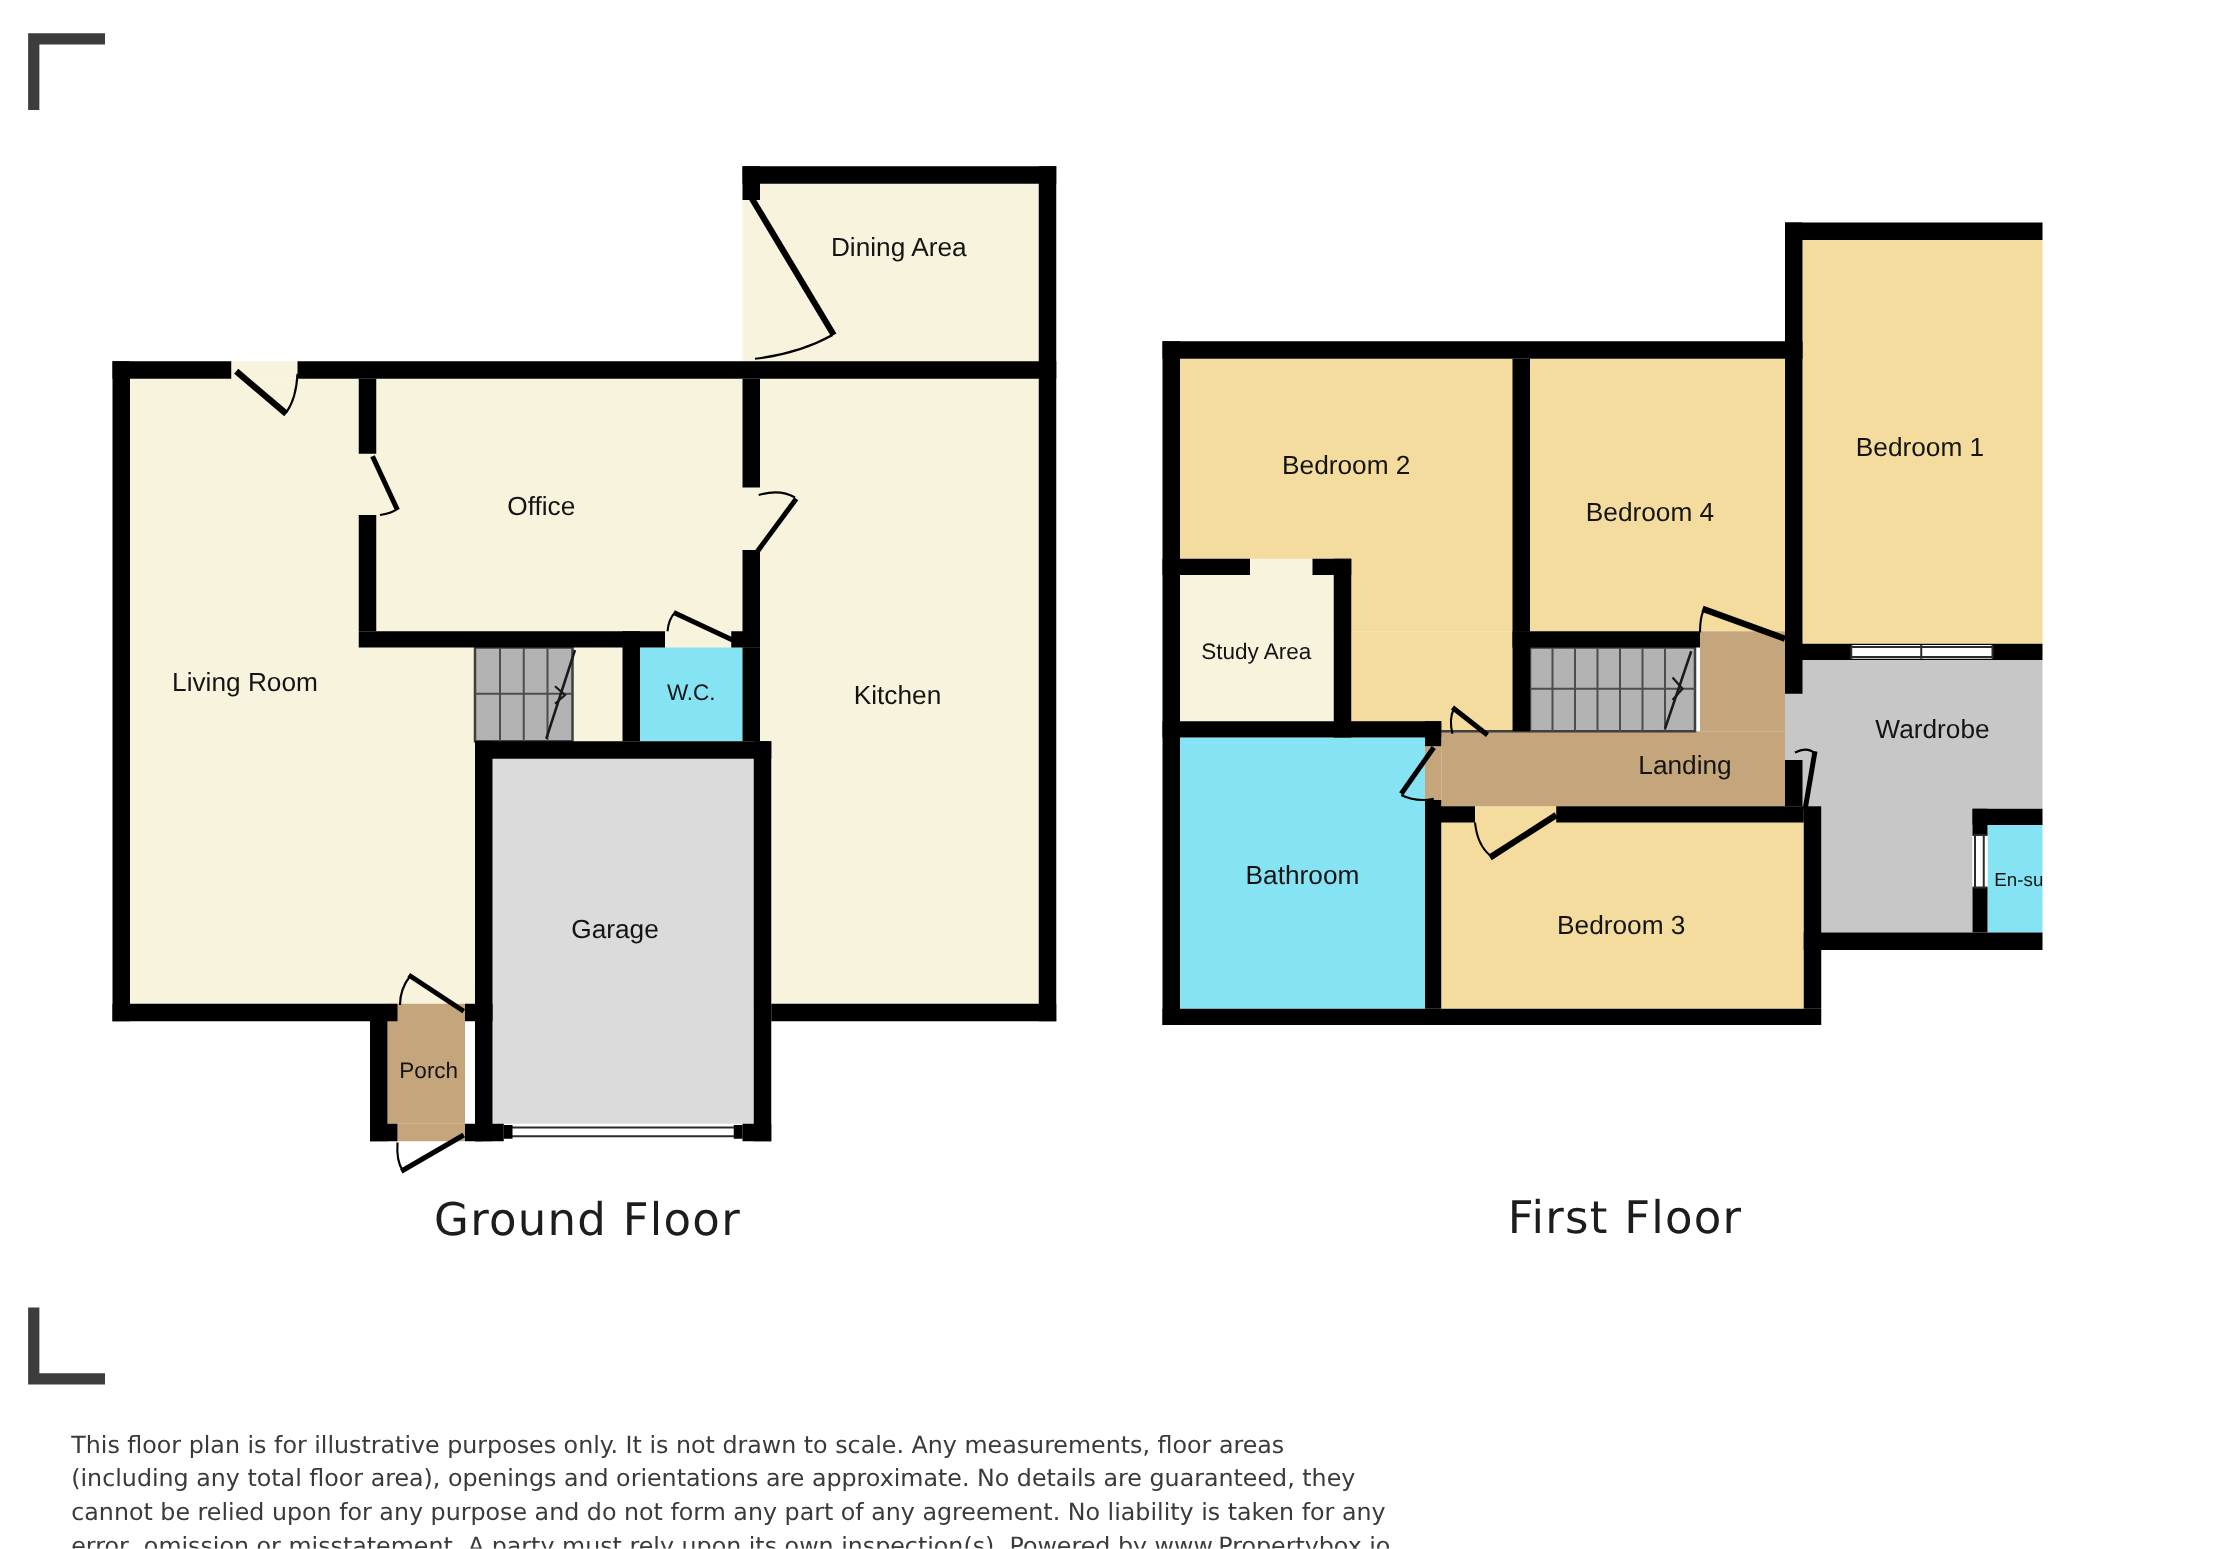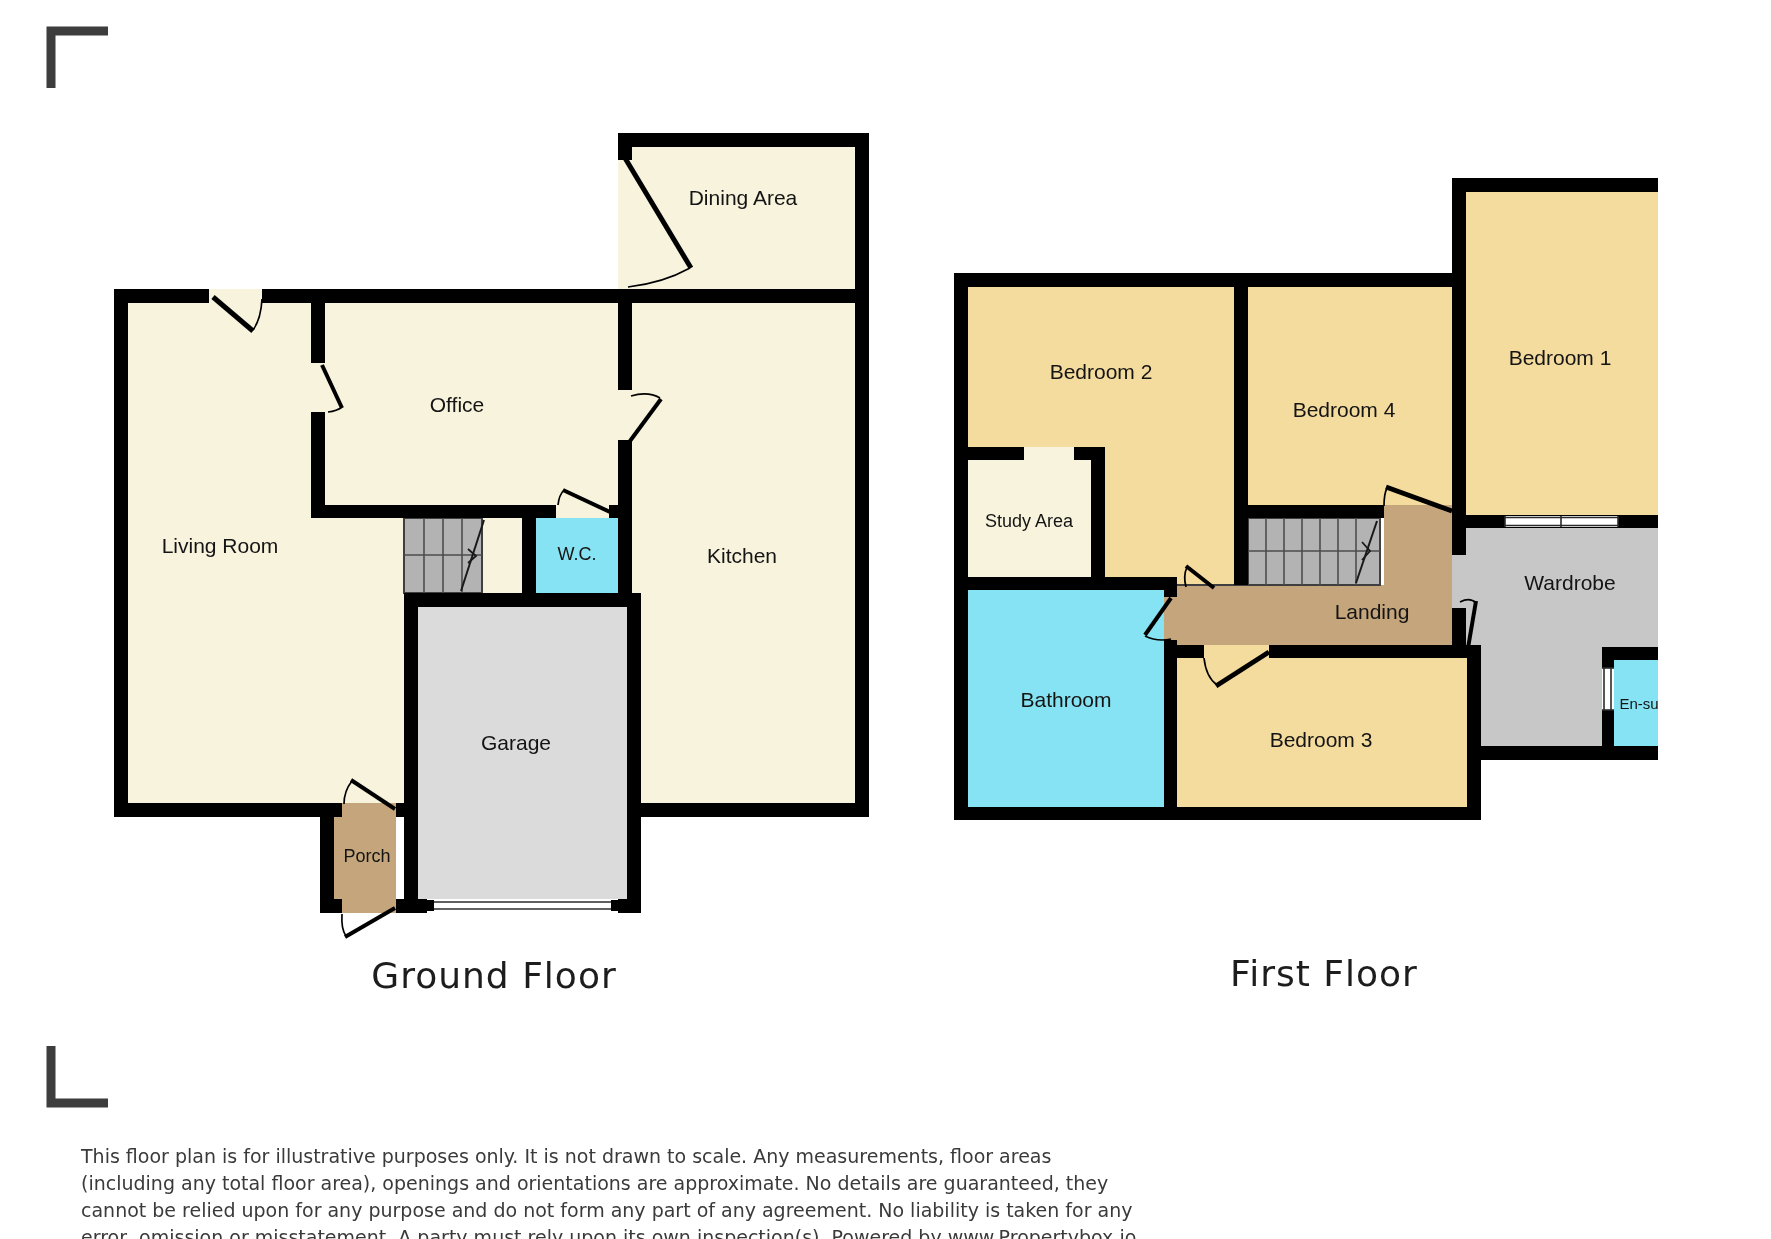--- a/index.html
+++ b/index.html
@@ -1,17 +1,17 @@
 <!DOCTYPE html>
 <html><head>
 <meta charset="utf-8">
 <style>
   html,body{margin:0;padding:0;background:#ffffff;}
   #stage{position:relative;width:1634px;height:1239px;background:#ffffff;overflow:hidden;
-         font-family:"Liberation Sans",sans-serif;margin-left:24px;}
+         font-family:"Liberation Sans",sans-serif;}
   svg text{user-select:none;}
   .room-label{font-family:"Liberation Sans","DejaVu Sans",sans-serif;font-size:21px;fill:#141414;}
   .room-label-sm{font-family:"Liberation Sans","DejaVu Sans",sans-serif;font-size:18px;fill:#141414;}
   .room-label-xs{font-family:"Liberation Sans","DejaVu Sans",sans-serif;font-size:15px;fill:#141414;}
   .floor-title{font-family:"DejaVu Sans","Liberation Sans",sans-serif;font-size:36px;fill:#1d1d1d;letter-spacing:1px;}
   .wall{fill:#000000;}
   .door-leaf{stroke:#000000;stroke-width:5;stroke-linecap:butt;}
   .door-leaf-sm{stroke:#000000;stroke-width:4;stroke-linecap:butt;}
   .door-arc{stroke:#000000;stroke-width:1.7;fill:none;}
   .stair-line{stroke:#4d4d4d;stroke-width:1.6;}

